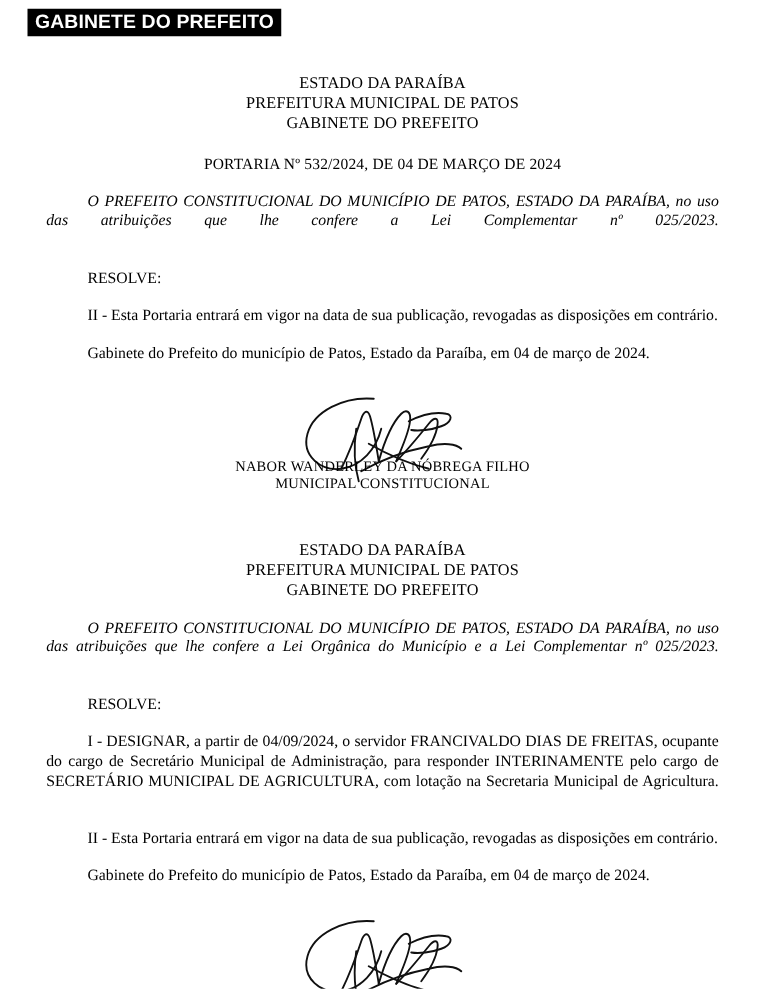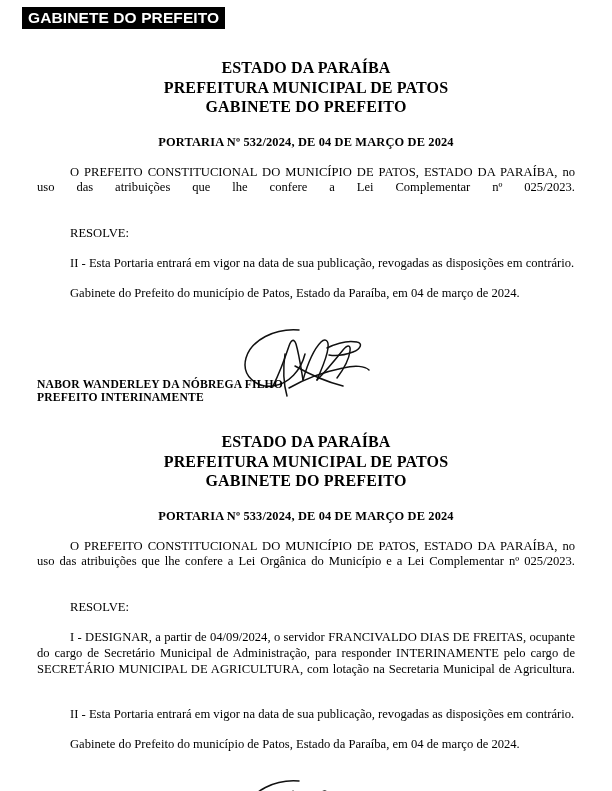--- a/index.html
+++ b/index.html
@@ -39,44 +39,44 @@
   .doc {
     position: absolute;
     left: 37px;
     width: 538px;
   }
   #portaria-1 { top: 58px; }
   #portaria-2 { top: 432px; }
 
   .org-head {
     text-align: center;
-    font-weight: bold;
-    font-size: 16px;
+    font-weight: normal;
+    font-size: 13px;
     line-height: 1.22;
     letter-spacing: 0.15px;
   }
   .org-head div { white-space: nowrap; }
 
   .portaria-title {
     text-align: center;
-    font-weight: bold;
+    font-weight: normal;
     font-size: 12.4px;
     letter-spacing: 0.15px;
     margin-top: 18px;
     white-space: nowrap;
   }
 
   p.body-par {
     text-align: justify;
     font-size: 12.6px;
     line-height: 1.26;
     margin: 0;
     text-indent: 33px;
   }
-  p.gap-lg { margin-top: 15px; }
+  p.gap-lg { margin-top: 15px; font-style: italic; }
   p.gap-md { margin-top: 14px; }
   p.resolve { text-indent: 33px; margin-top: 14px; }
 
   
   p.body-par::after {
     content: "";
     display: inline-block;
     width: 100%;
   }
   p.nostretch::after { display: none; }
@@ -94,22 +94,22 @@
     transform: translateX(-50%);
     width: 150px;
     height: 78px;
     pointer-events: none;
   }
   .sig-names {
     position: absolute;
     left: 0;
     right: 0;
     top: 50px;
-    text-align: left;
-    font-weight: bold;
+    text-align: center;
+    font-weight: normal;
     font-size: 11.6px;
     line-height: 1.16;
     letter-spacing: 0.2px;
     white-space: nowrap;
   }
 </style>
 </head>
 <body>
 
 <div class="banner-row">
@@ -143,34 +143,33 @@
         <path d="M72 56 C76 42, 82 26, 90 18 C94 14, 98 16, 97 24 C96 34, 90 46, 86 56"></path>
         <path d="M86 56 C94 48, 104 36, 112 26 C116 21, 120 20, 119 27 C118 36, 112 46, 106 54"></path>
         <path d="M96 24 C104 20, 116 16, 126 18 C132 19, 130 25, 122 28 C114 31, 104 32, 98 31"></path>
         <path d="M58 64 C72 56, 92 48, 112 44 C124 41, 134 42, 138 46"></path>
         <path d="M64 42 C78 50, 96 58, 112 62"></path>
         <path d="M54 30 C52 44, 52 58, 56 72"></path>
       </g>
     </svg>
     <div class="sig-names">
       <div>NABOR WANDERLEY DA NÓBREGA FILHO</div>
-      <div>PREFEITO INTERINAMENTE</div>
+      <div>MUNICIPAL CONSTITUCIONAL</div>
     </div>
   </div>
 </div>
 
 <div class="doc" id="portaria-2">
 
   <div class="org-head">
     <div>ESTADO DA PARAÍBA</div>
     <div>PREFEITURA MUNICIPAL DE PATOS</div>
     <div>GABINETE DO PREFEITO</div>
   </div>
 
-  <div class="portaria-title">PORTARIA Nº 533/2024, DE 04 DE MARÇO DE 2024</div>
 
   <p class="body-par gap-lg">O PREFEITO CONSTITUCIONAL DO MUNICÍPIO DE PATOS, ESTADO DA PARAÍBA, no uso das atribuições que lhe confere a Lei Orgânica do Município e a Lei Complementar nº 025/2023.</p>
 
   <p class="body-par resolve nostretch">RESOLVE:</p>
 
   <p class="body-par gap-md">I - DESIGNAR, a partir de 04/09/2024, o servidor FRANCIVALDO DIAS DE FREITAS, ocupante do cargo de Secretário Municipal de Administração, para responder INTERINAMENTE pelo cargo de SECRETÁRIO MUNICIPAL DE AGRICULTURA, com lotação na Secretaria Municipal de Agricultura.</p>
 
   <p class="body-par gap-md nostretch">II - Esta Portaria entrará em vigor na data de sua publicação, revogadas as disposições em contrário.</p>
 
   <p class="body-par gap-md nostretch">Gabinete do Prefeito do município de Patos, Estado da Paraíba, em 04 de março de 2024.</p>

